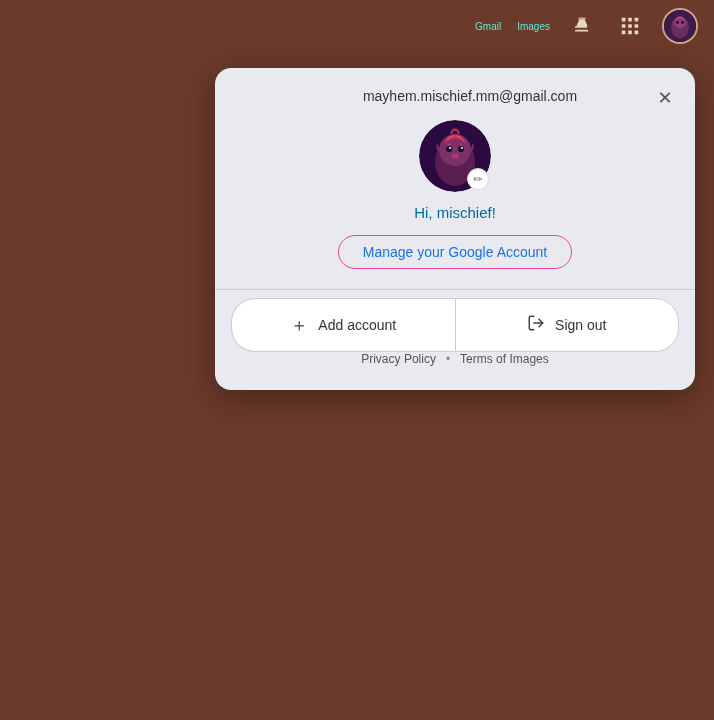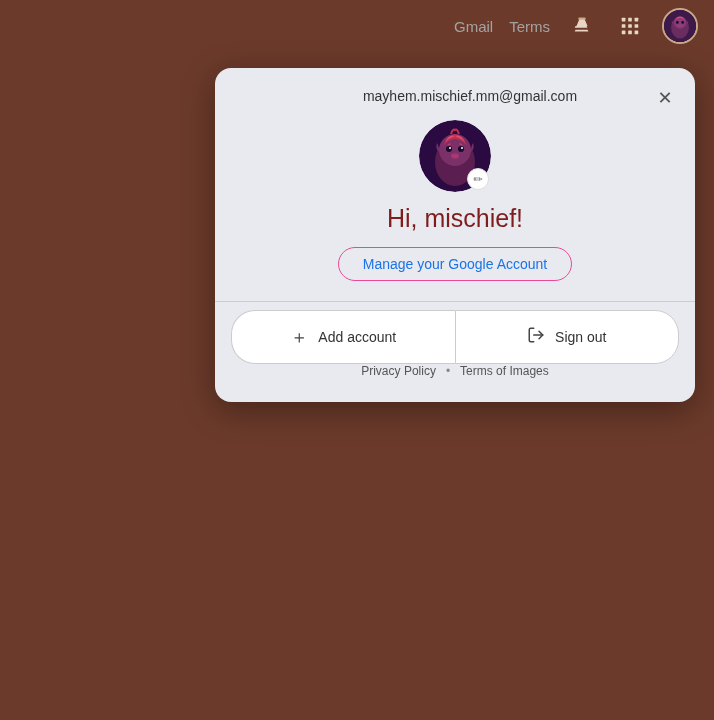--- a/index.html
+++ b/index.html
@@ -18,22 +18,22 @@
       position: absolute;
       top: 0;
       right: 0;
       display: flex;
       align-items: center;
       gap: 16px;
       padding: 8px 16px;
     }
 
     .nav-link {
-      color: #a3a3a3;
-      font-size: 15px;
+      color: #5eead4;
+      font-size: 10px;
       cursor: pointer;
       text-decoration: none;
     }
 
     .nav-icon-btn {
       width: 32px;
       height: 32px;
       display: flex;
       align-items: center;
       justify-content: center;
@@ -163,22 +163,22 @@
       display: flex;
       align-items: center;
       justify-content: center;
       font-size: 11px;
       color: #555;
       border: 1px solid #ddd;
       cursor: pointer;
     }
 
     .greeting {
-      font-size: 25px;
-      color: #7f1d1d;
+      font-size: 15px;
+      color: #0369a1;
       margin-bottom: 14px;
       font-weight: 400;
     }
 
     .manage-btn {
       border: 1px solid #ec4899;
       background: transparent;
       border-radius: 20px;
       padding: 8px 24px;
       font-size: 14px;
@@ -253,21 +253,21 @@
     .rooster-svg {
       width: 100%;
       height: 100%;
     }
   </style>
 </head>
 <body>
 
 <nav class="top-nav">
   <a class="nav-link">Gmail</a>
-  <a class="nav-link">Terms</a>
+  <a class="nav-link">Images</a>
 
   <div class="nav-icon-btn flask-icon">
     <svg viewBox="0 0 24 24" xmlns="http://www.w3.org/2000/svg">
       <path d="M9 3h6v2l3 7H6L9 5V3zm-4 9l-1 2h14l-1-2H5zm1 4h12l1 2H4l1-2z" fill="#e8d5c4"></path>
       <path d="M8 3h8v2H8V3z" fill="#c9a88a"></path>
     </svg>
   </div>
 
   <div class="nav-icon-btn grid-icon">
     <svg viewBox="0 0 24 24" xmlns="http://www.w3.org/2000/svg">

